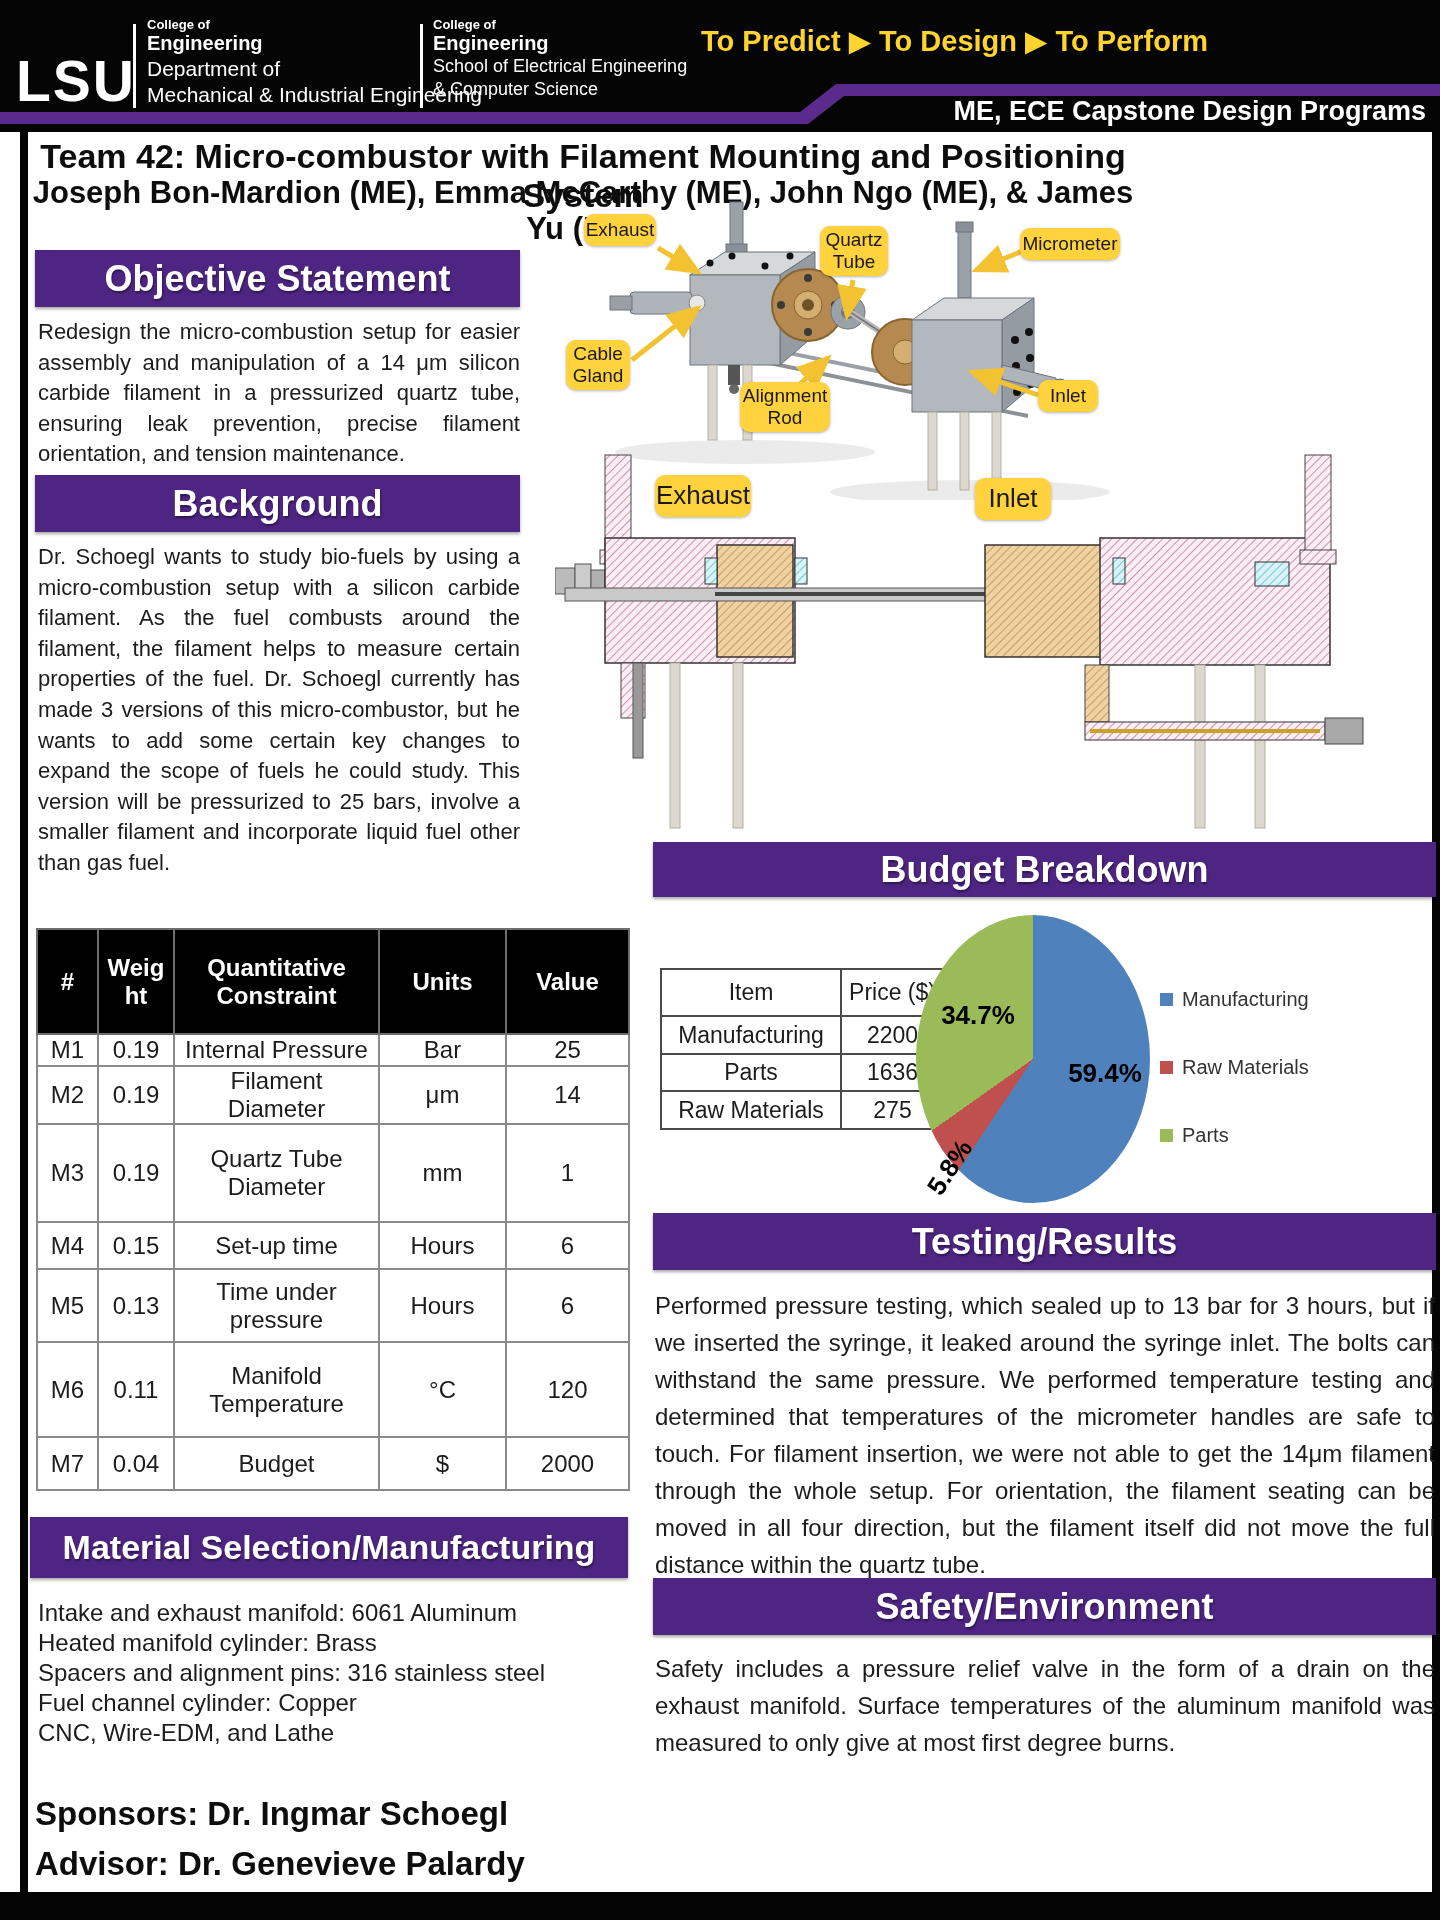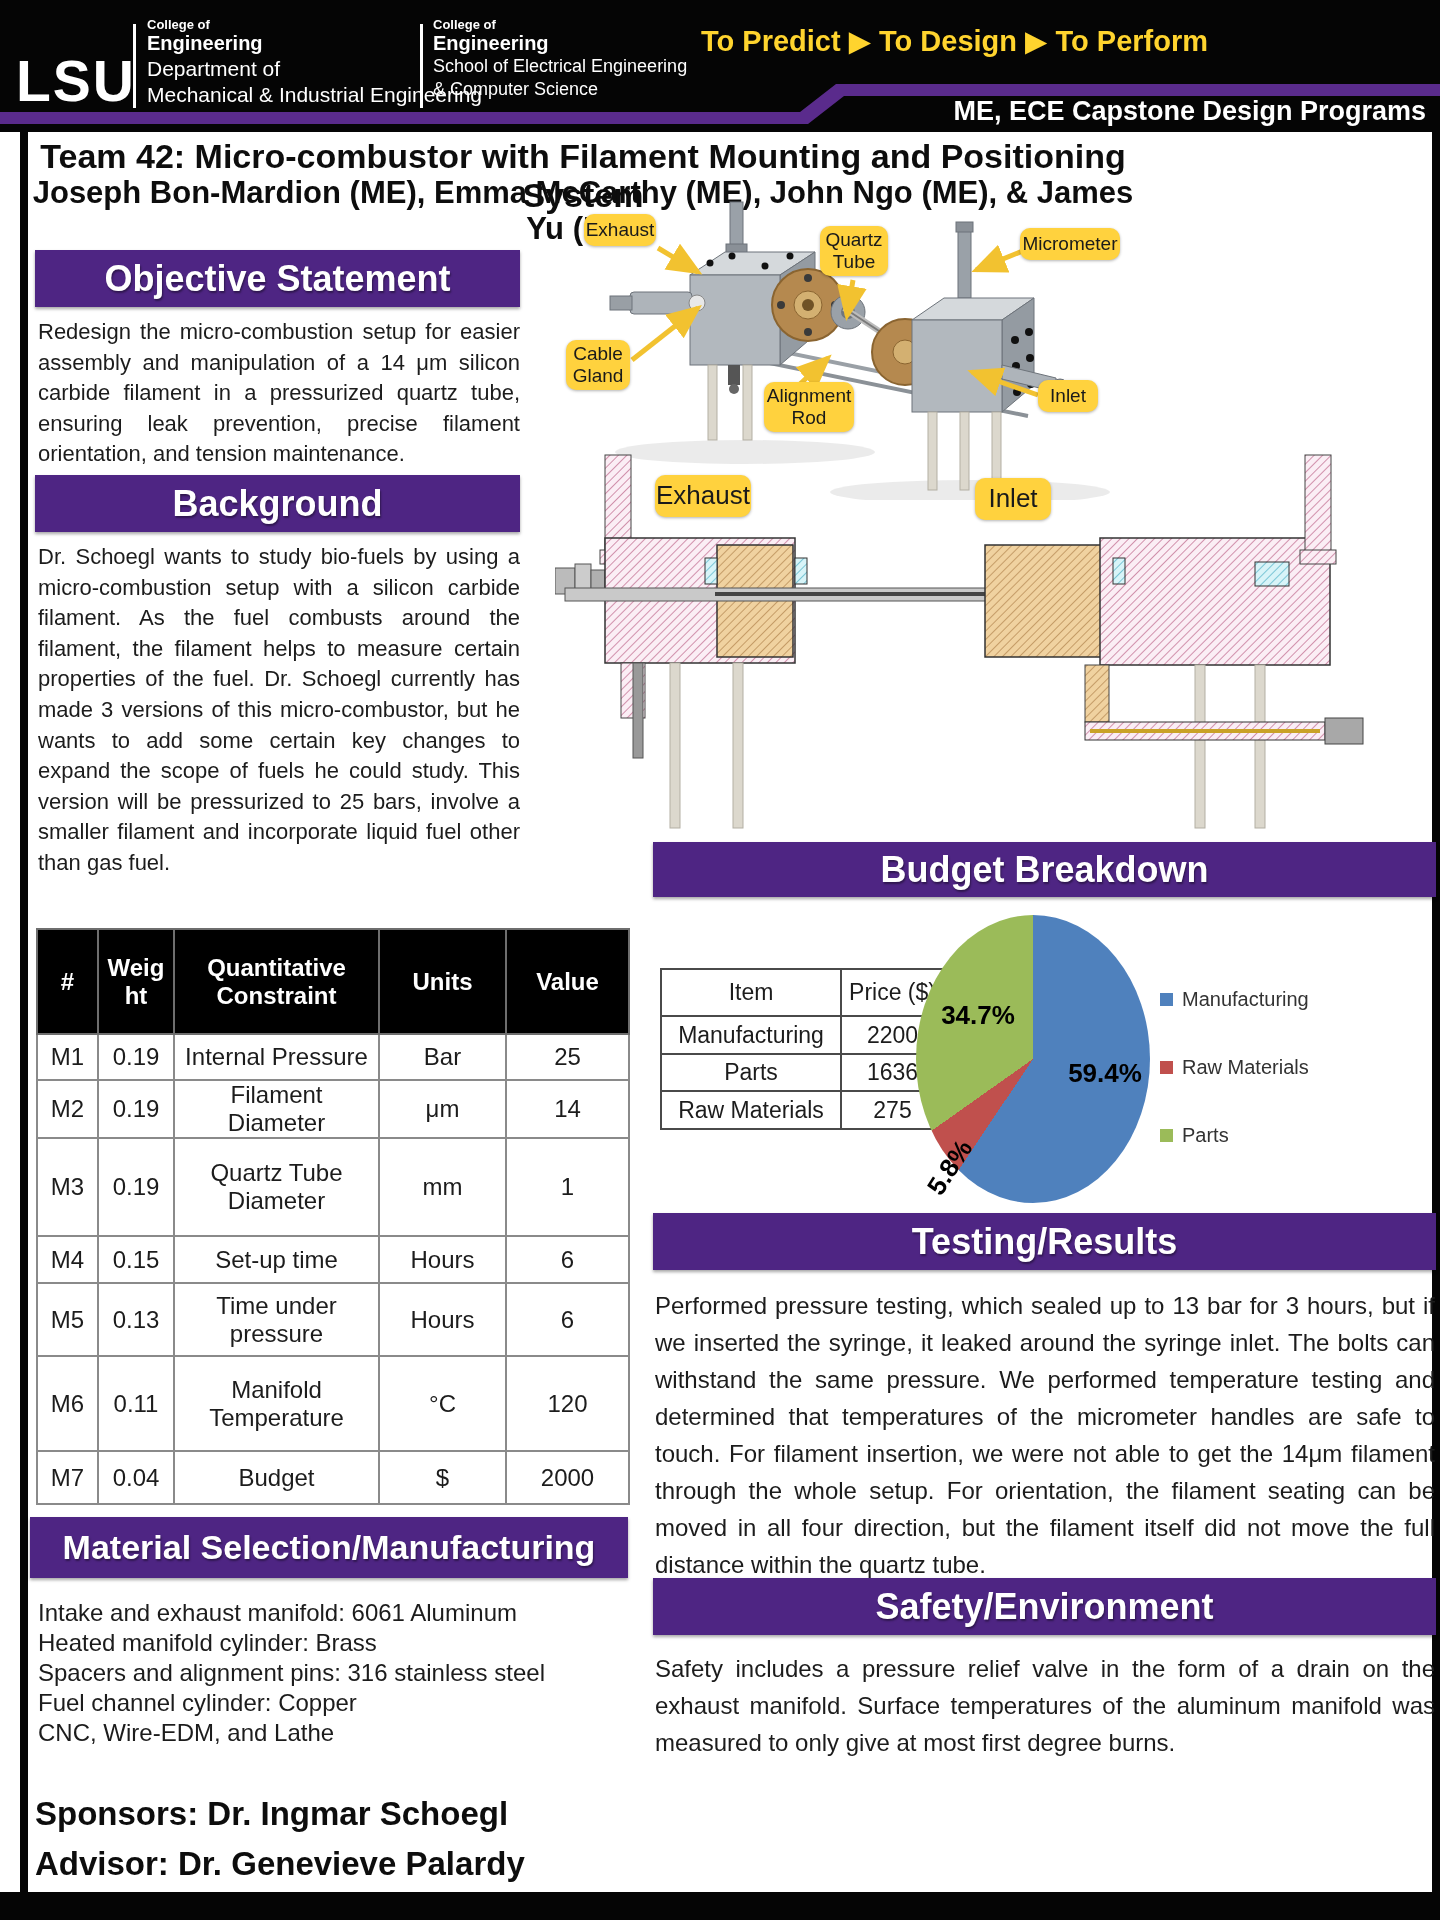--- a/index.html
+++ b/index.html
@@ -101,21 +101,21 @@
         <col style="width:123px">
       </colgroup>
     <tbody>
         <tr style="height:105px">
       <th>#</th>
       <th class="break-all">Weight</th>
       <th>Quantitative Constraint</th>
       <th>Units</th>
       <th>Value</th>
     </tr>
-    <tr style="height:46px">
+    <tr style="height:32px">
       <td>M1</td>
           <td>0.19</td>
           <td>Internal Pressure</td>
           <td>Bar</td>
           <td>25</td>
     </tr>
     <tr style="height:51px">
       <td>M2</td>
           <td>0.19</td>
           <td>Filament Diameter</td>
@@ -251,21 +251,21 @@
         <line x1="470" y1="48" x2="416" y2="70" marker-end="url(#arrowY)"></line>
         <line x1="72" y1="160" x2="138" y2="108" marker-end="url(#arrowY)"></line>
         <line x1="240" y1="184" x2="268" y2="158" marker-end="url(#arrowY)"></line>
         <line x1="478" y1="195" x2="412" y2="172" marker-end="url(#arrowY)"></line>
       </g>
     </svg>
     <div class="callout sm" style="left:24px;top:14px;width:72px;height:32px;">Exhaust</div>
     <div class="callout sm" style="left:260px;top:26px;width:68px;height:50px;">Quartz Tube</div>
     <div class="callout sm" style="left:460px;top:28px;width:100px;height:32px;">Micrometer</div>
     <div class="callout sm" style="left:6px;top:140px;width:64px;height:50px;">Cable Gland</div>
-    <div class="callout sm" style="left:180px;top:182px;width:90px;height:50px;margin-left:24px;">Alignment Rod</div>
+    <div class="callout sm" style="left:180px;top:182px;width:90px;height:50px;">Alignment Rod</div>
     <div class="callout sm" style="left:478px;top:180px;width:60px;height:32px;">Inlet</div>
   </div>
 
   <div class="abs" style="left:555px;top:450px;width:860px;height:390px;">
     <svg width="860" height="390" viewBox="0 0 860 390">
       <defs>
         <pattern id="pinkH" width="6" height="6" patternTransform="rotate(45)" patternUnits="userSpaceOnUse">
           <rect width="6" height="6" fill="#fbeef5"></rect>
             <line x1="0" y1="0" x2="0" y2="6" stroke="#b5527a" stroke-width="1.2"></line>
         </pattern>

